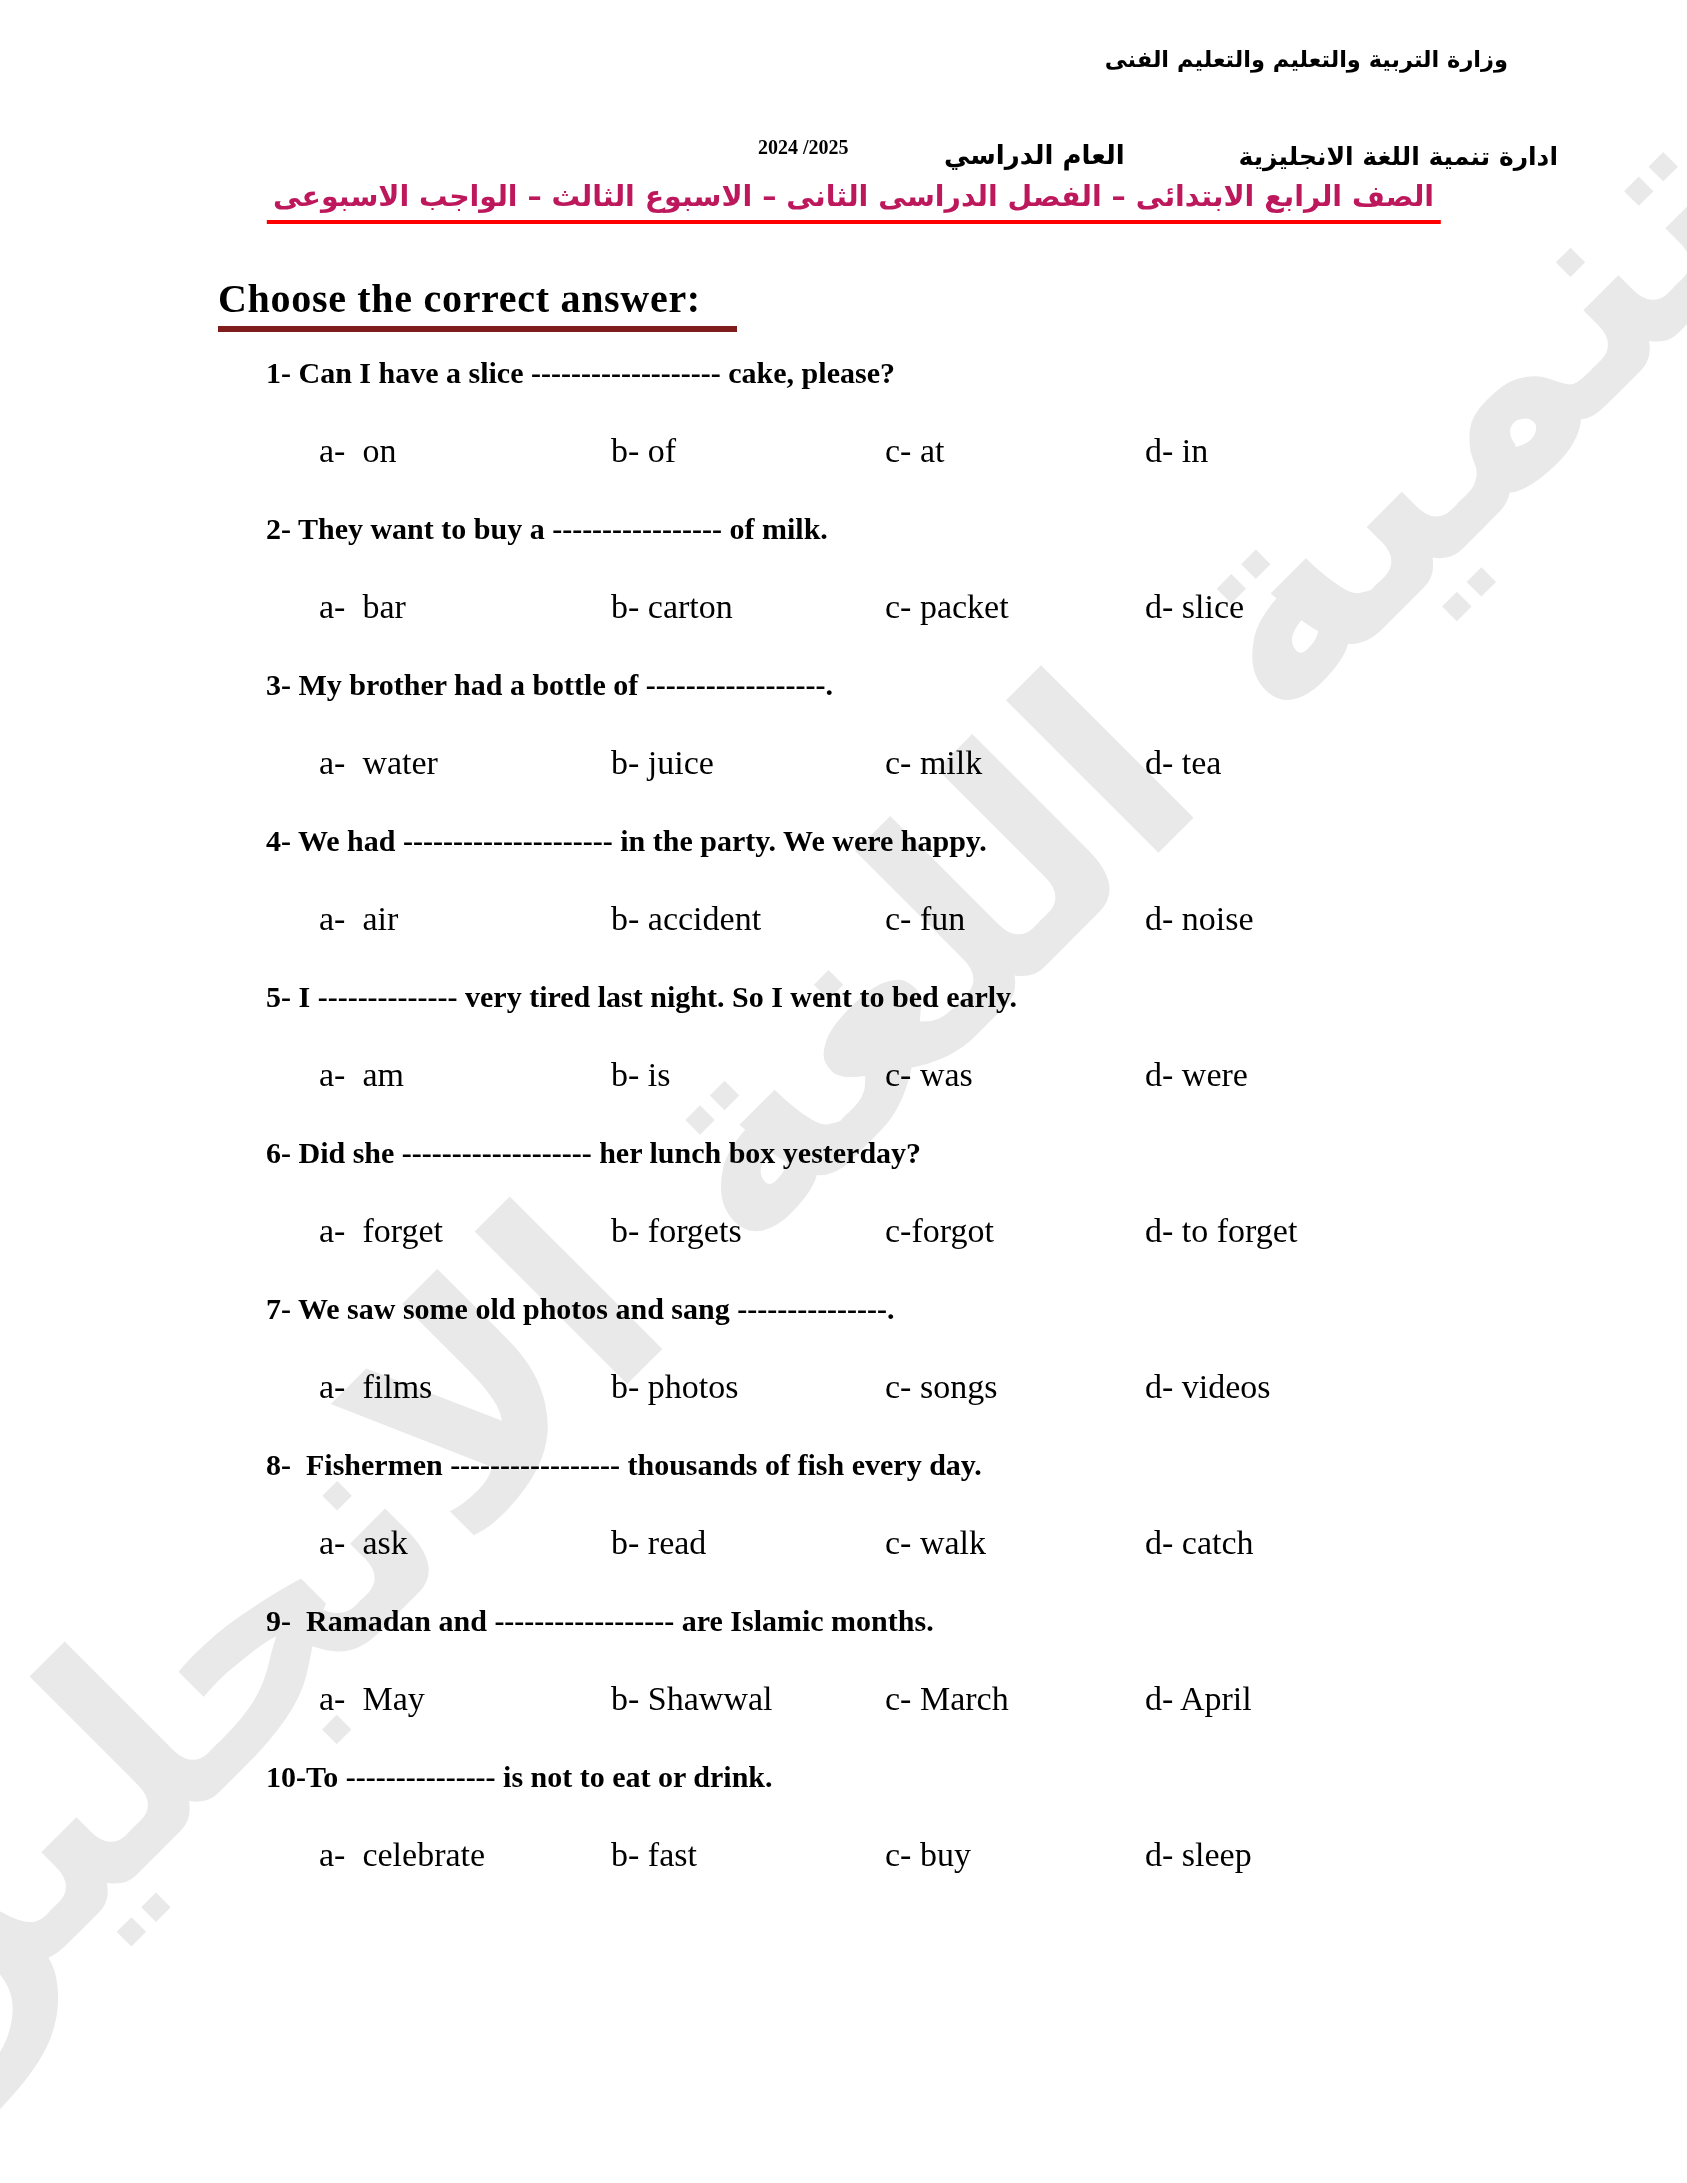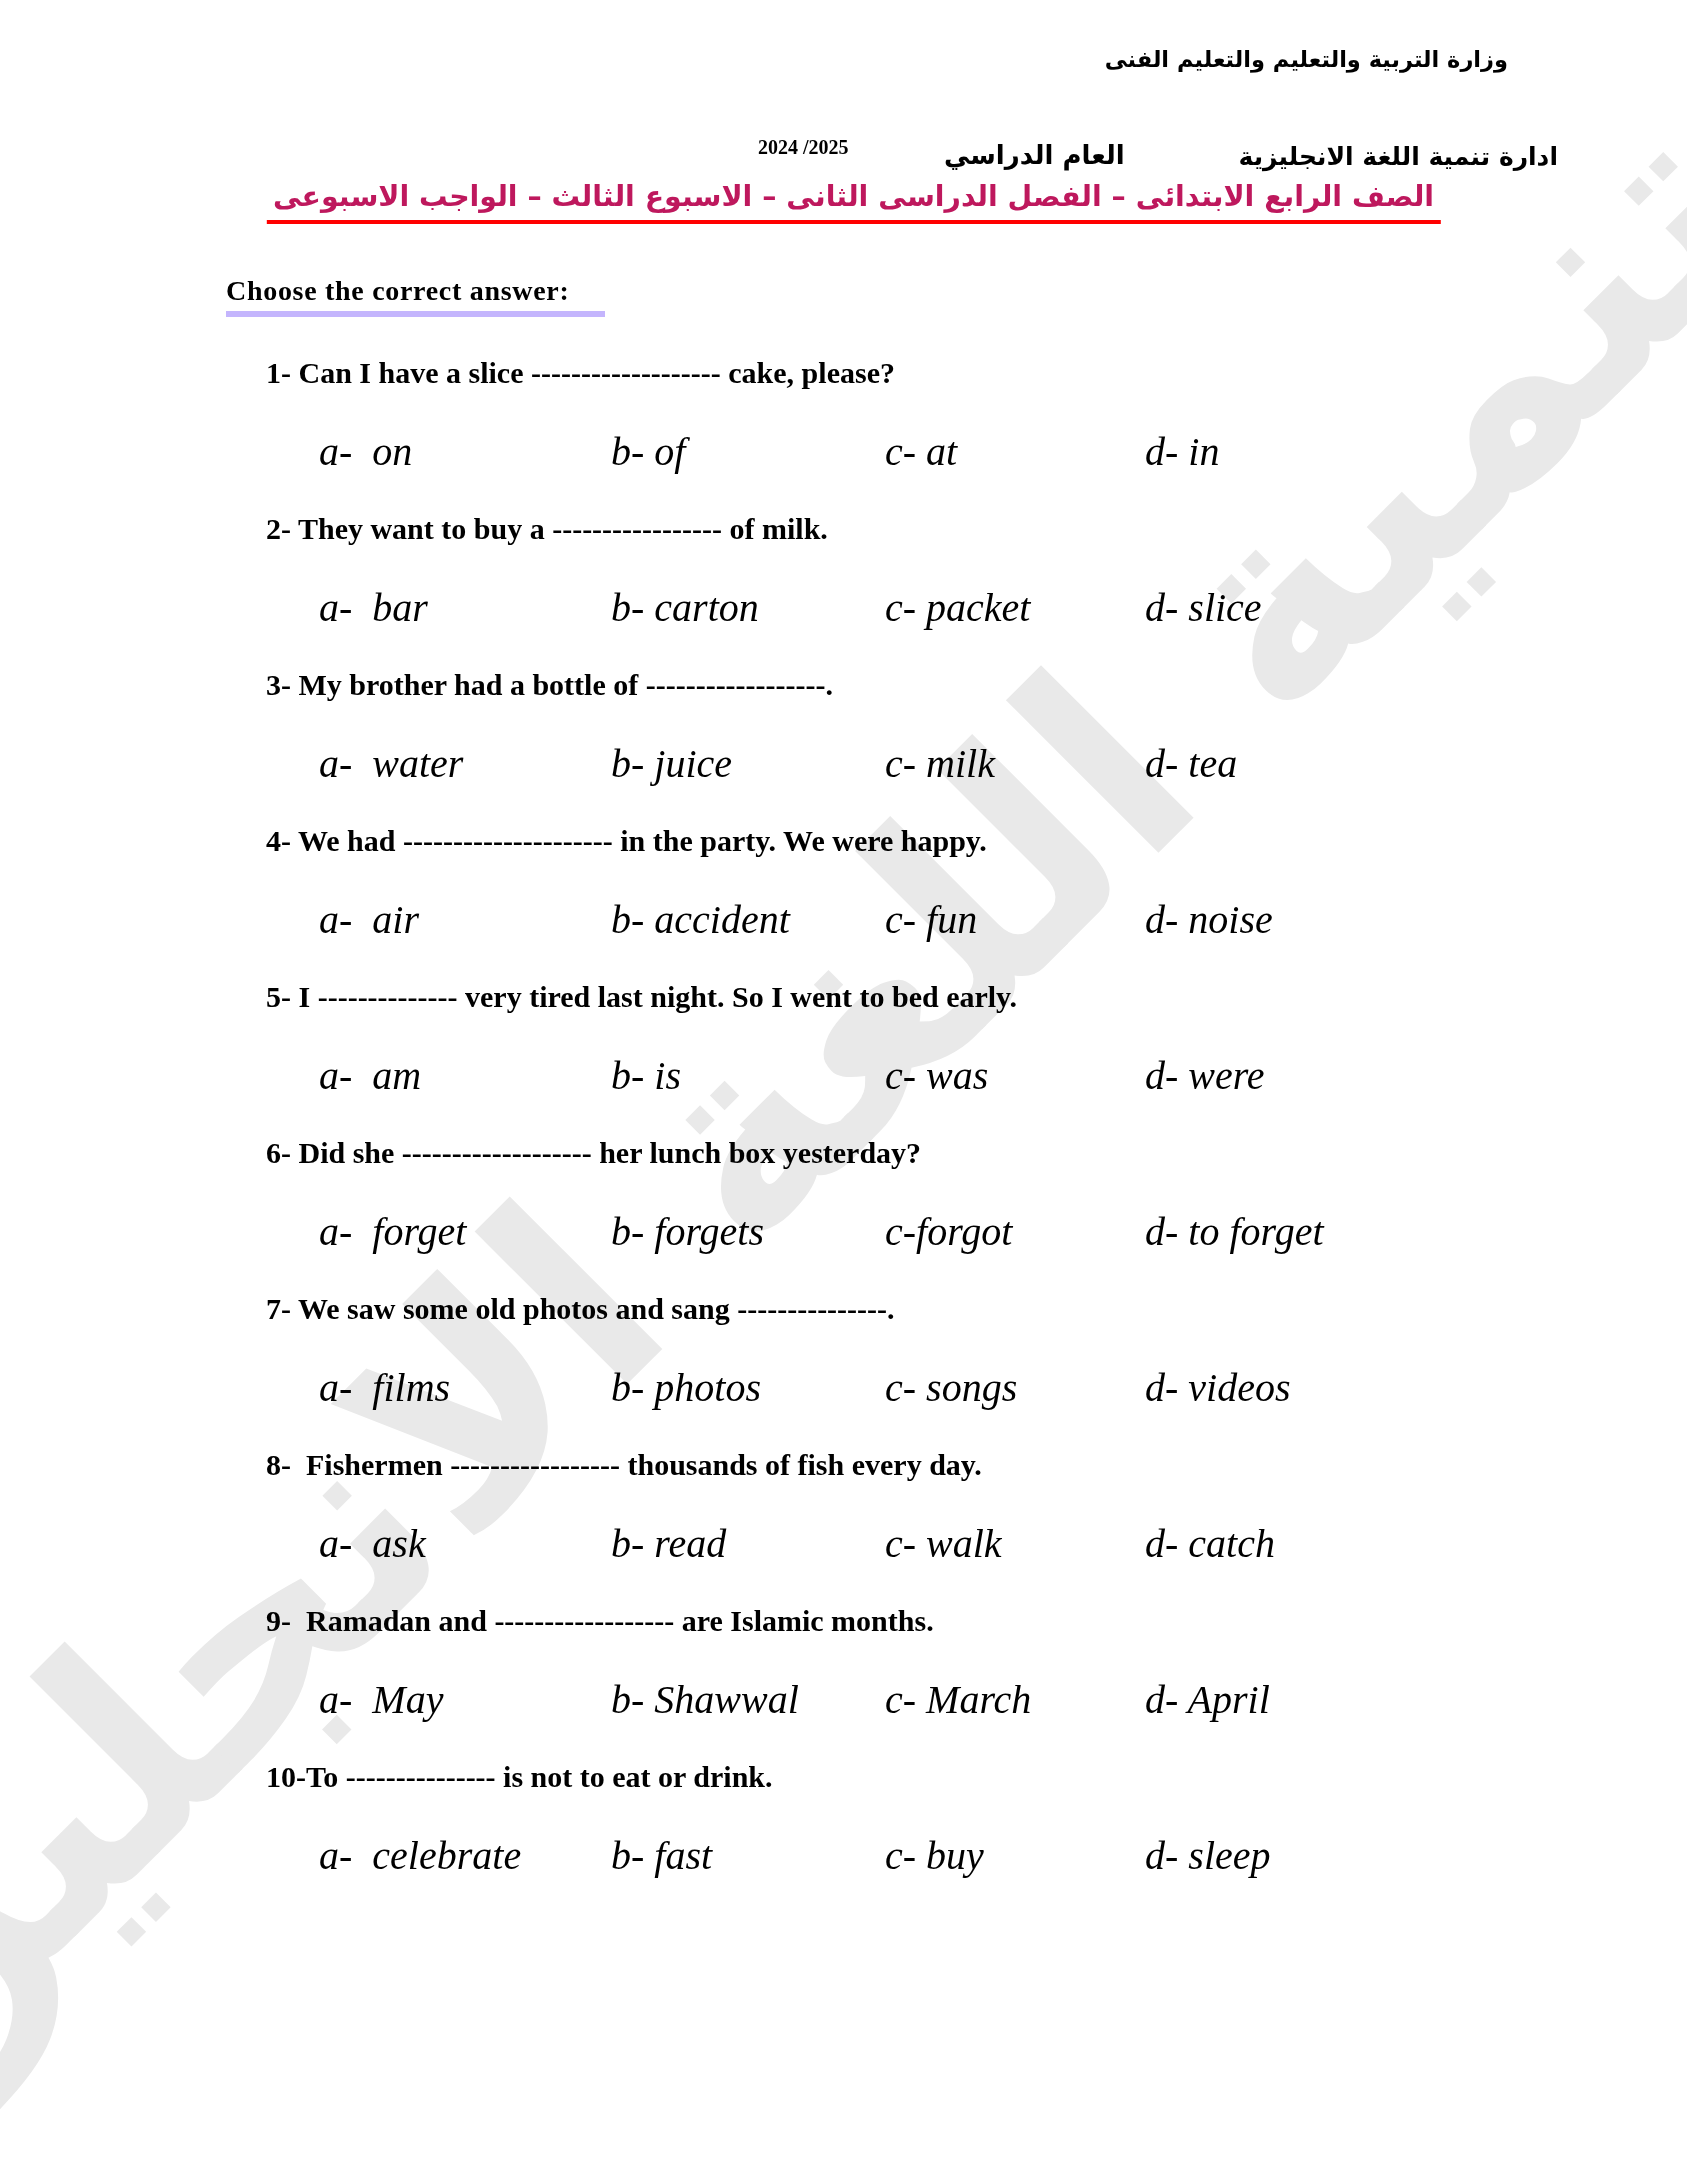--- a/index.html
+++ b/index.html
@@ -19,29 +19,29 @@
   .ministry{position:absolute;top:46px;right:179px;font-size:22.5px;font-weight:bold;}
   .dept{position:absolute;top:142px;right:129px;font-size:25px;font-weight:bold;}
   .year-label{position:absolute;top:140px;left:924px;font-size:26px;font-weight:bold;text-align:center;}
   .year-value{position:absolute;top:136px;left:738px;font-size:20px;font-weight:bold;text-align:right;}
   .doc-title{
     position:absolute;top:180px;left:50%;transform:translateX(-50%);
     font-size:28.4px;font-weight:bold;color:#be185d;
     border-bottom:4.6px solid #ff0000;padding:0 6.6px 6.6px 6.6px;white-space:nowrap;
   }
   .choose{
-    position:absolute;top:275px;left:206px;font-size:28px;font-weight:bold;
-    border-bottom:6px solid #c4b5fd;padding:0 36px 4px 0;letter-spacing:0.7px;
+    position:absolute;top:275px;left:198px;font-size:40px;font-weight:bold;
+    border-bottom:6px solid #7f1d1d;padding:0 36px 4px 0;letter-spacing:0.7px;
   }
   .questions{position:absolute;top:334px;left:0;right:0;}
   .q-line{
     height:78px;display:flex;align-items:center;
     padding-left:246px;font-size:30px;white-space:pre;font-weight:bold;
   }
-  .opt-line{height:78px;position:relative;font-size:40px;font-style:italic;}
+  .opt-line{height:78px;position:relative;font-size:34px;}
   .opt{position:absolute;top:50%;transform:translateY(-50%);white-space:pre;}
   .opt-a{left:299px;}
   .opt-b{left:591px;}
   .opt-c{left:865px;}
   .opt-d{left:1125px;}
 </style>
 </head>
 <body>
 
 <div class="page">

